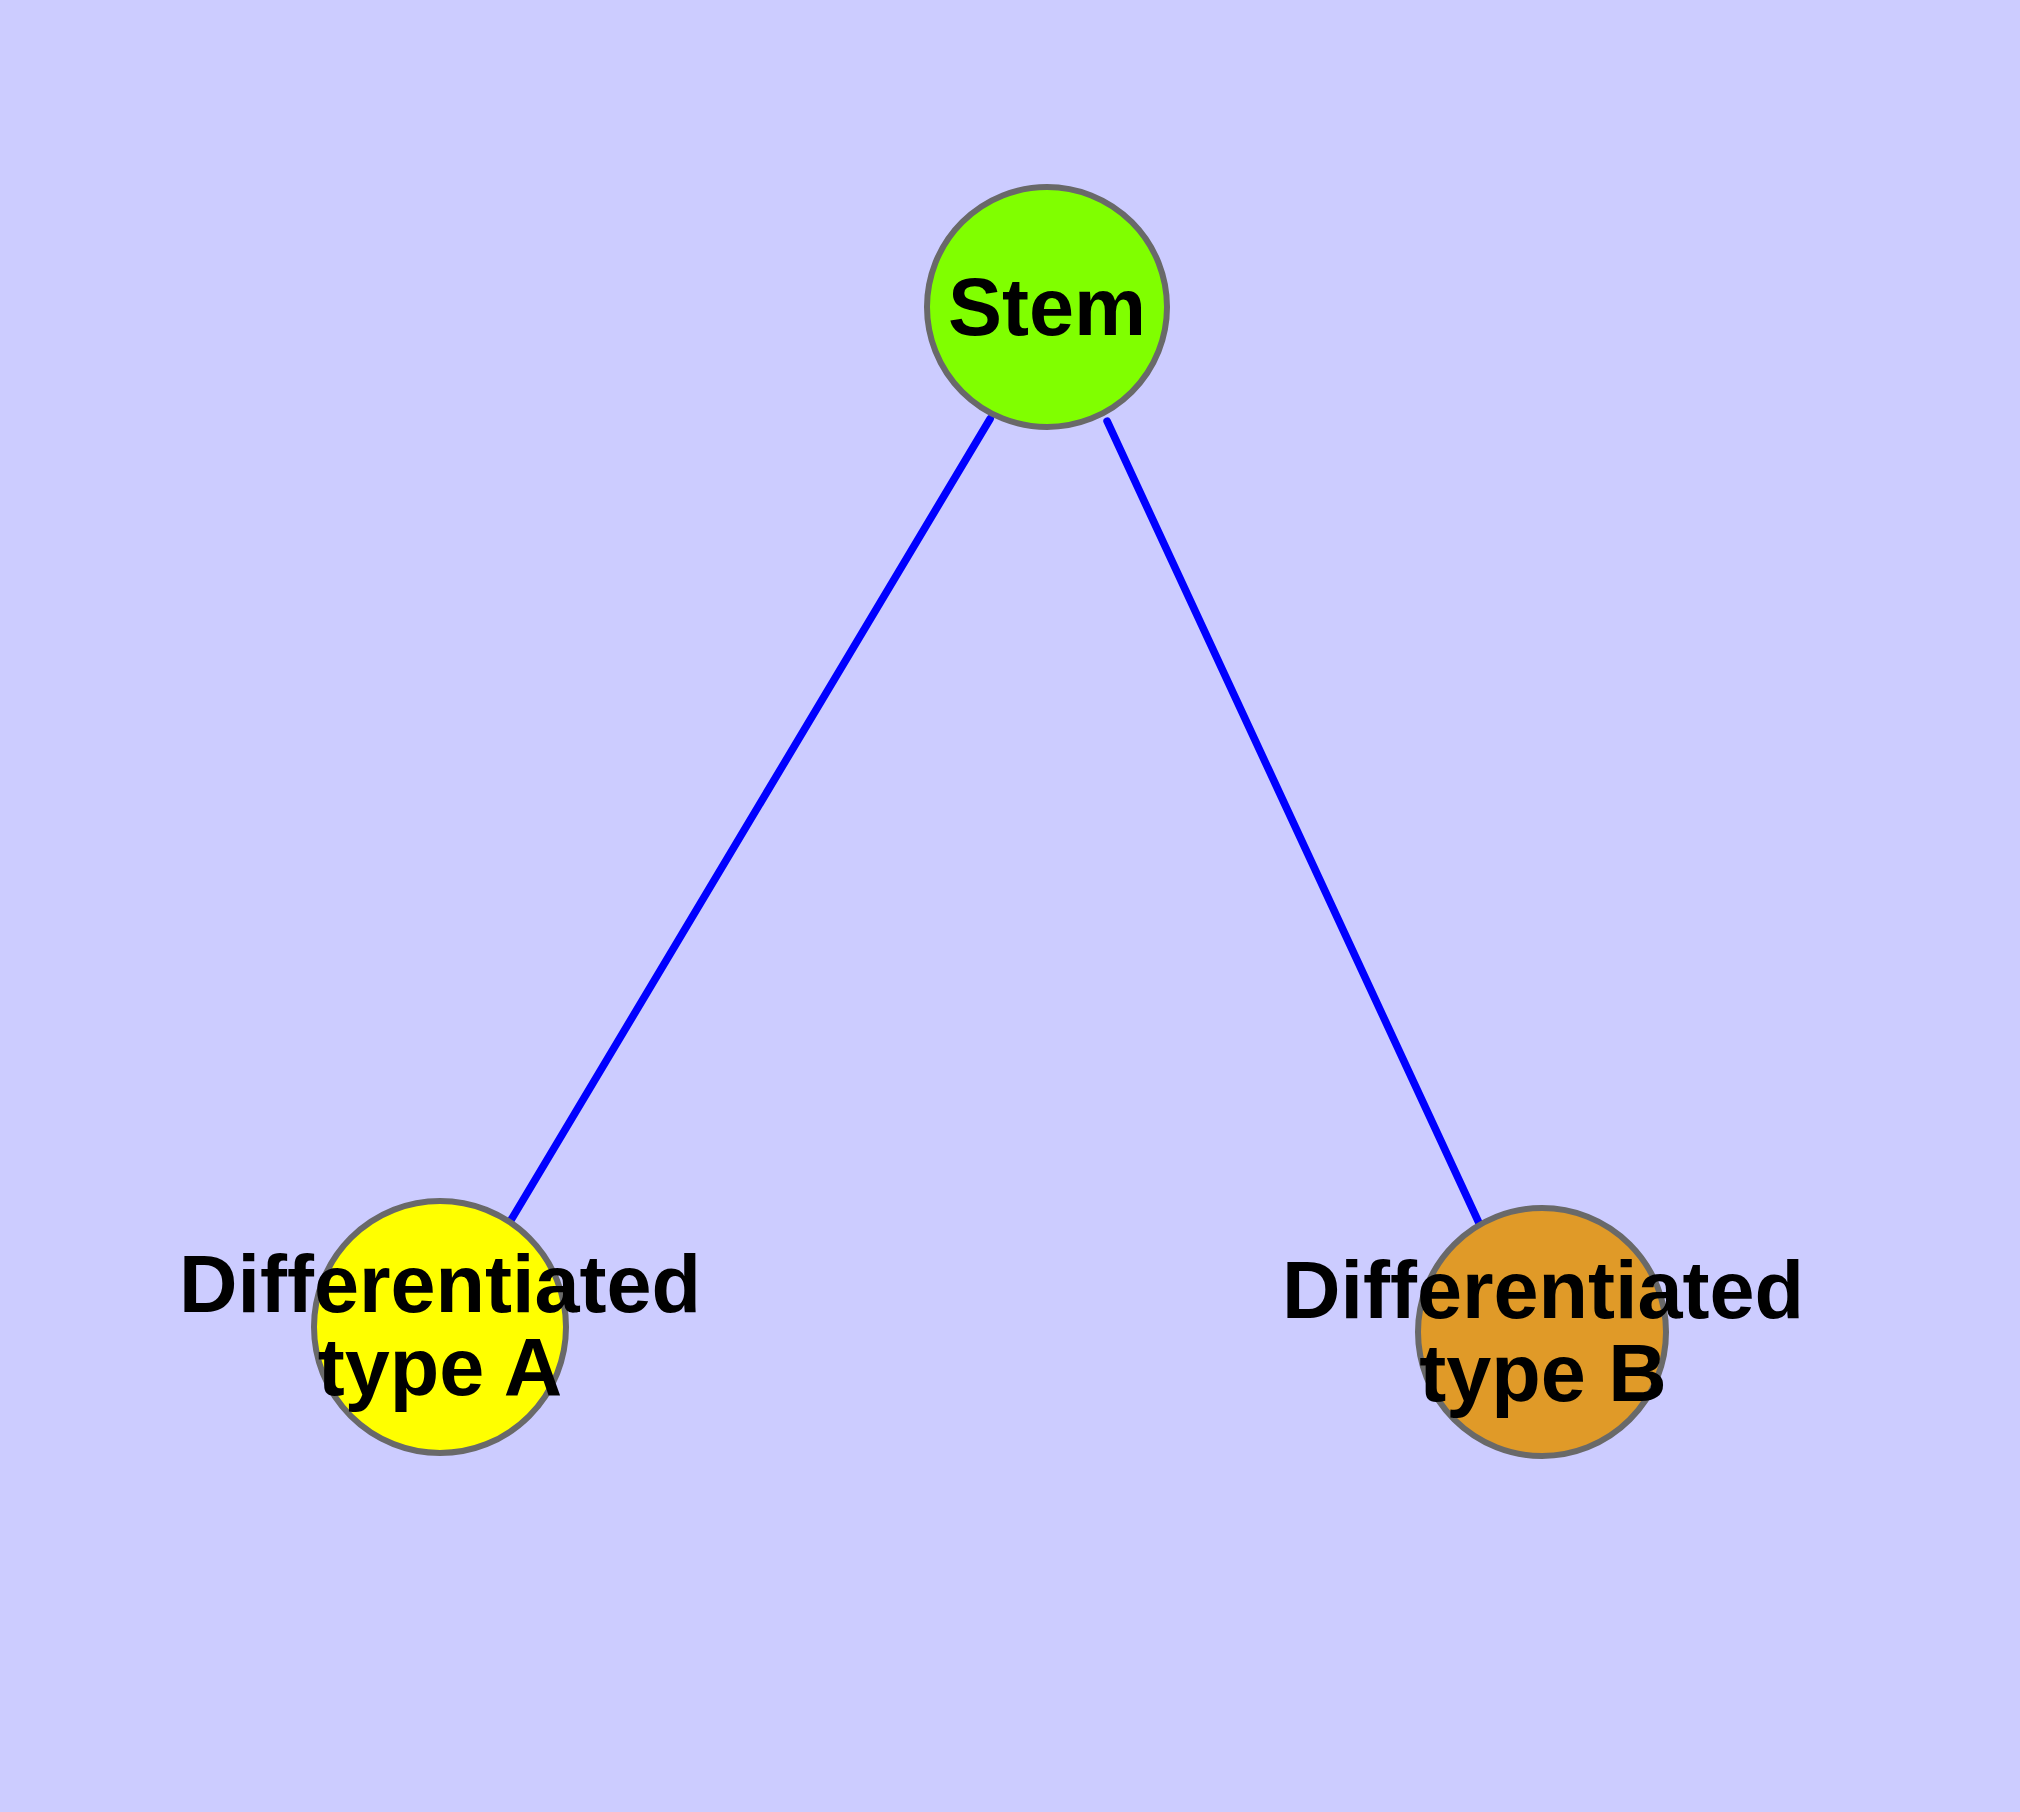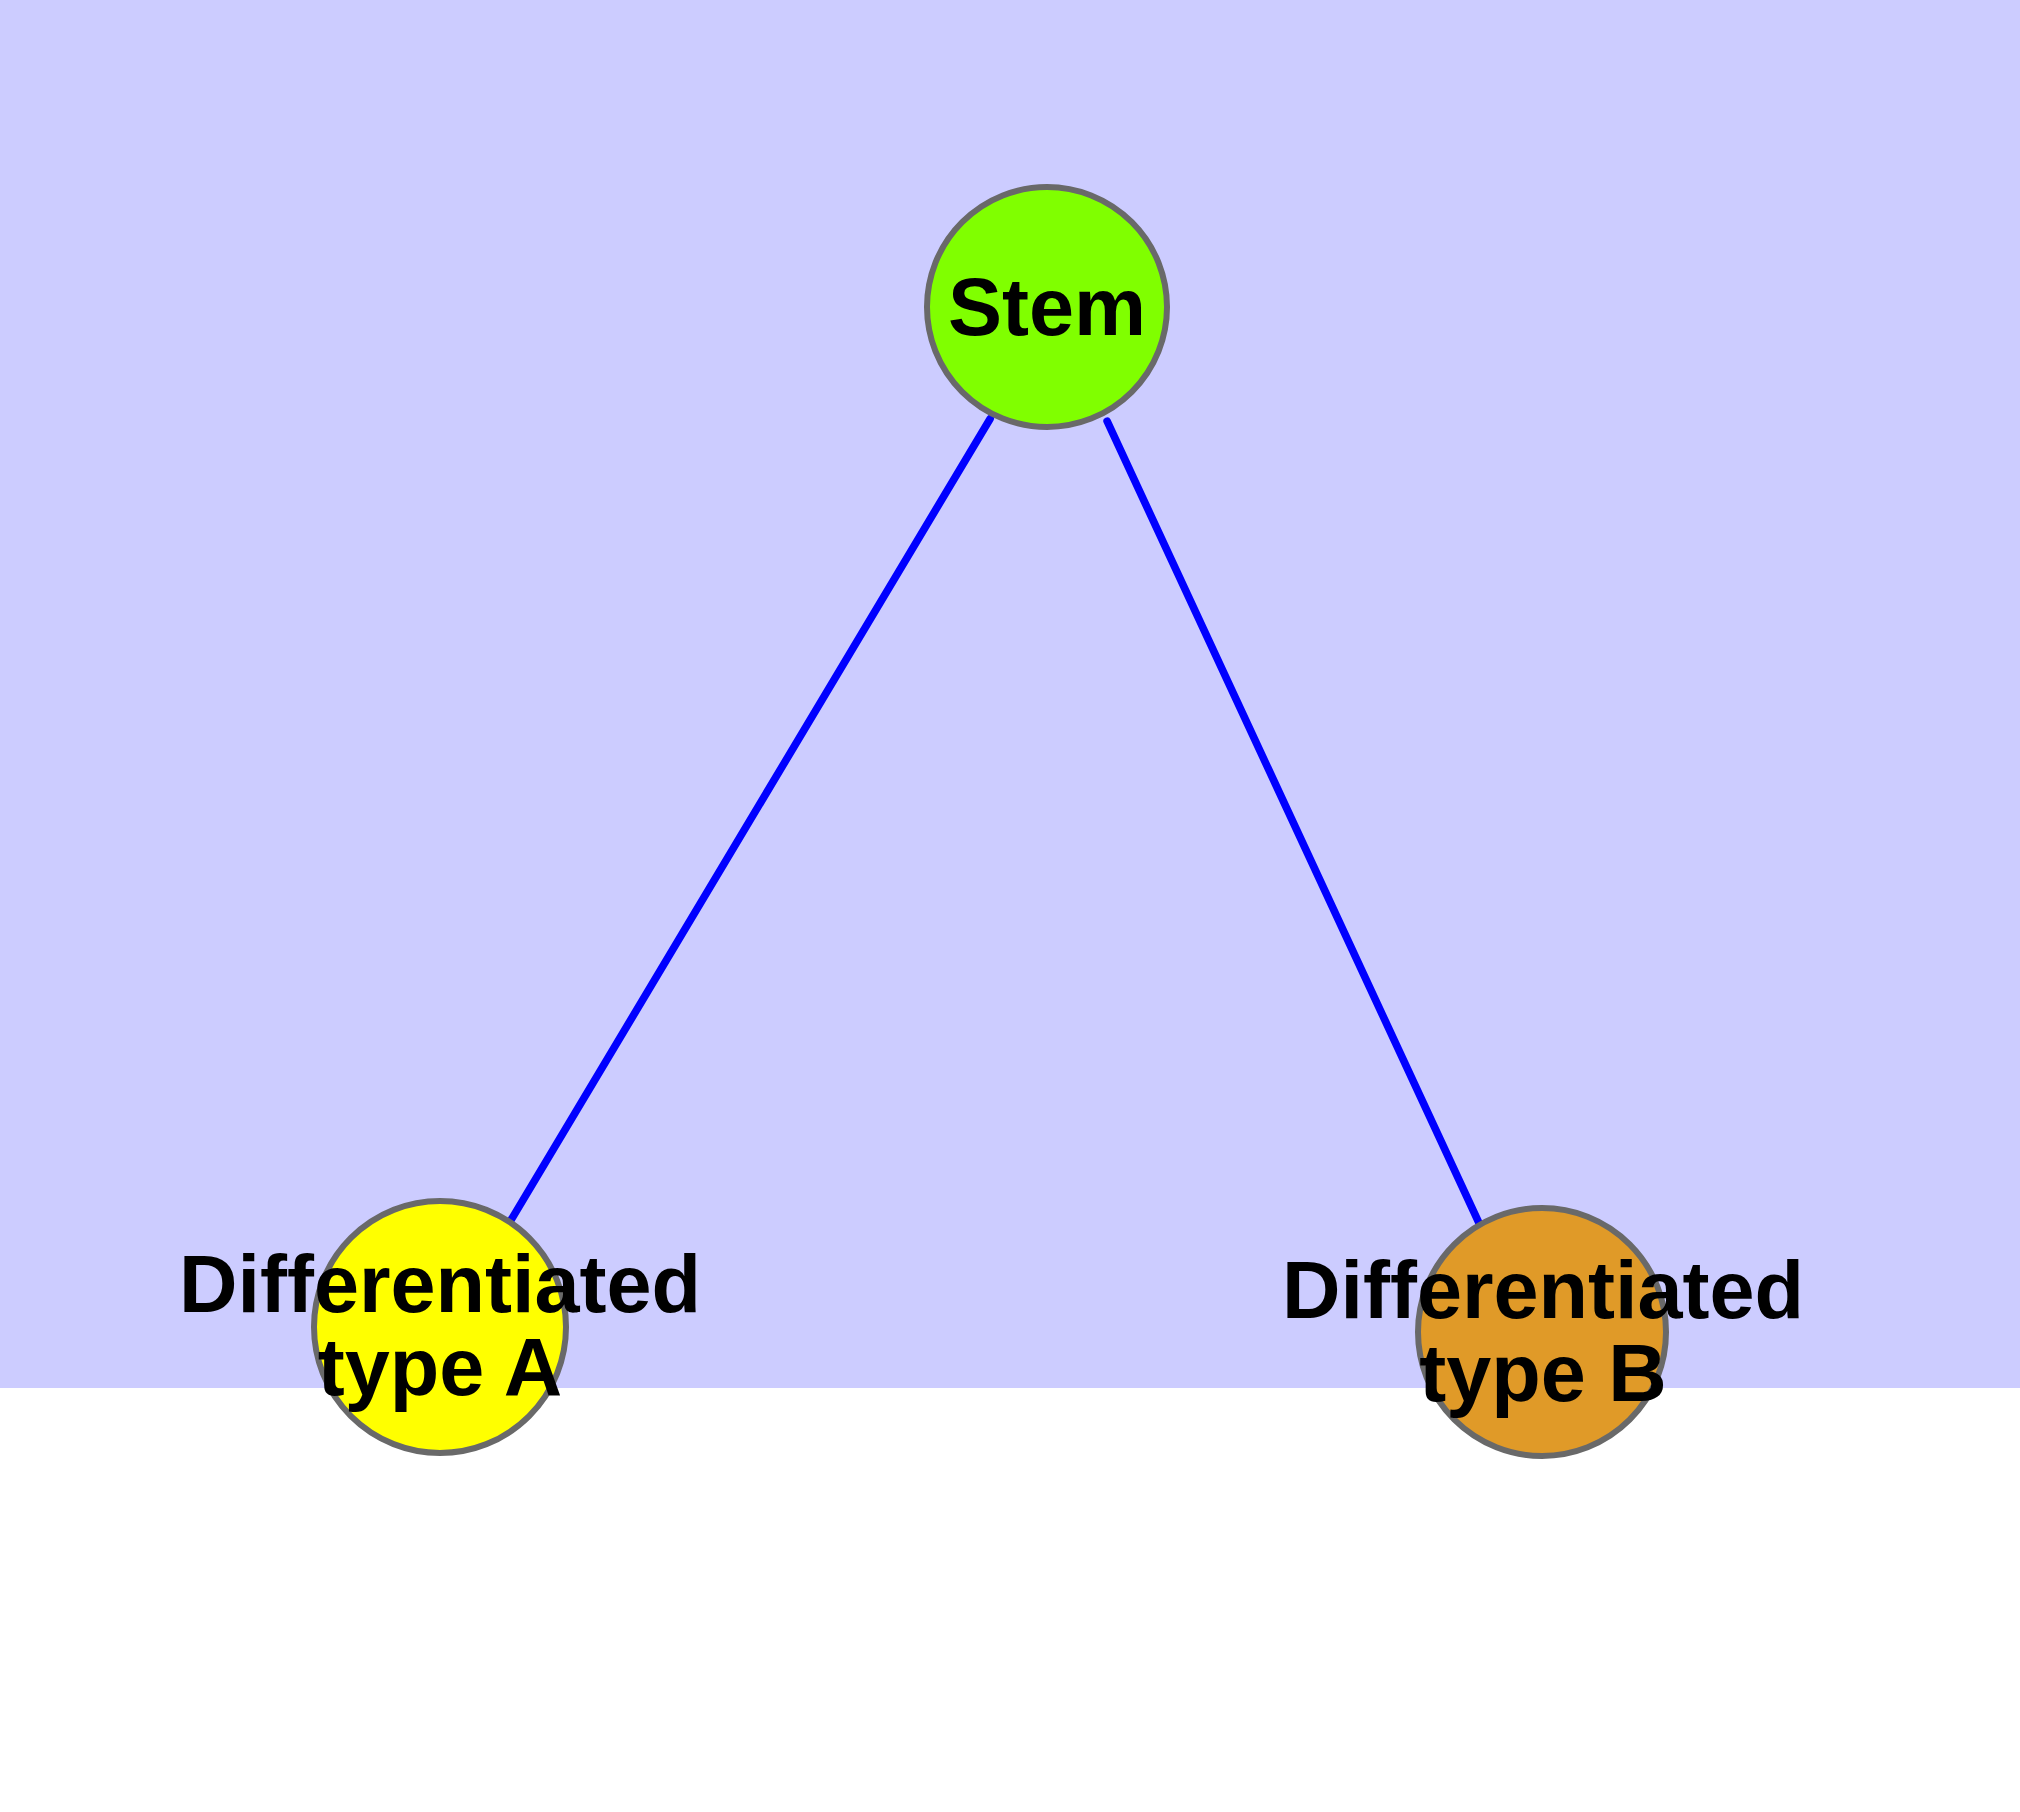--- a/index.html
+++ b/index.html
@@ -9,21 +9,21 @@
   }
   body {
     width: 2021px;
     height: 1812px;
     overflow: hidden;
     font-family: "Liberation Sans", sans-serif;
   }
   #canvas {
     position: relative;
     width: 2021px;
-    height: 1388px;
+    height: 1812px;
     background: #ccccff;
   }
   #edge-layer {
     position: absolute;
     left: 0;
     top: 0;
     width: 2021px;
     height: 1812px;
     display: block;
   }

